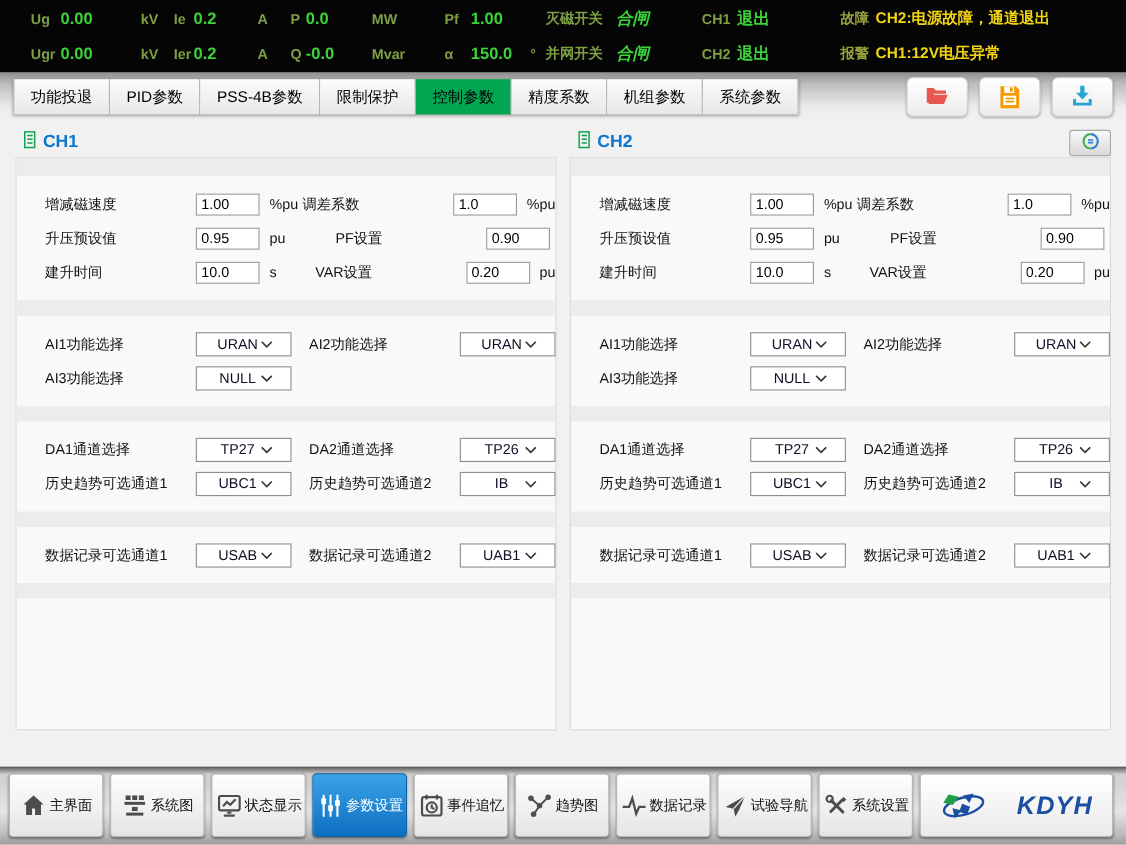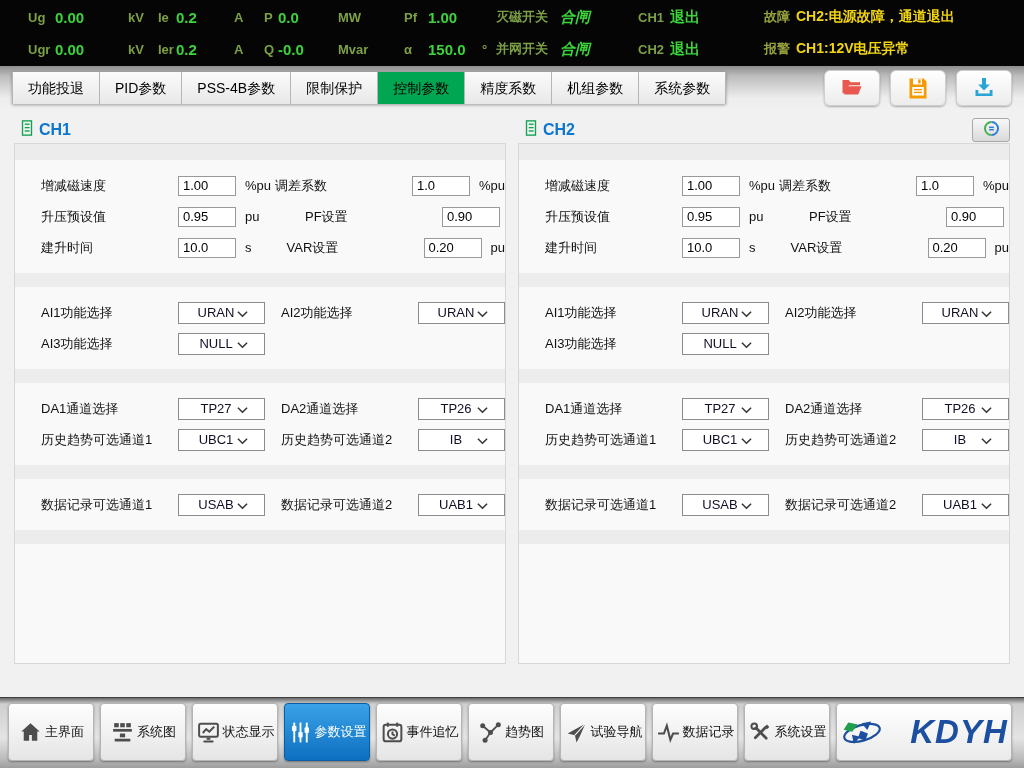--- a/index.html
+++ b/index.html
@@ -79,21 +79,21 @@
     display:flex; flex-direction:row; align-items:center; justify-content:center; gap:2px;
     font-size:13px; color:#111; }
   .nav-btn .nicon { color:#4d4d4d; height:26px; display:flex; align-items:center; }
   .nav-btn .nicon svg { width:25px; height:25px; }
   .nav-btn.active { background:linear-gradient(#3aa2e8,#0d6fc0); border-color:#0a5ea6; color:#fff; }
   .nav-btn.active .nicon { color:#fff; }
   .logo-btn { width:176px; height:58px; border:1px solid #b5b5b5; border-radius:4px;
     background:linear-gradient(#ffffff,#eaeaea); box-shadow:0 1px 2px rgba(0,0,0,.35);
     display:flex; align-items:center; justify-content:center; gap:4px; }
   .logo-btn svg { width:44px; height:38px; }
-  .logo-text { font-size:33px; font-weight:bold; font-style:italic; color:#1d4fa0; letter-spacing:1px;margin-left:22px; }
+  .logo-text { font-size:23px; font-weight:bold; font-style:italic; color:#1d4fa0; letter-spacing:1px;margin-left:22px; }
 </style>
 </head>
 <body>
 
 <div class="app">
   <div class="header" id="hdr">
       <div class="hrow">
         <span class="mcell m0">
           <span class="lbl">Ug</span>
           <span class="val">0.00</span>
@@ -603,33 +603,33 @@
                 <circle cx="12" cy="12" r="2.4"></circle>
                 <circle cx="6.8" cy="19.5" r="2.4"></circle>
               </g>
             </svg>
           </span>
           <span>趋势图</span>
         </button>
         <button class="nav-btn">
           <span class="nicon">
             <svg viewBox="0 0 24 24">
+              <polyline points="2,13 7.6,13 10.4,5.5 13.8,19 16.4,13 22,13" fill="none" stroke="currentColor" stroke-width="2"></polyline>
+            </svg>
+          </span>
+          <span>数据记录</span>
+        </button>
+        <button class="nav-btn">
+          <span class="nicon">
+            <svg viewBox="0 0 24 24">
               <path d="M20.5 3.5 3.5 13l7 1.6L12 21.5l3.2-5.8z" fill="currentColor"></path>
               <line x1="10.5" y1="14.6" x2="20.5" y2="3.5" stroke="#fff" stroke-width="1"></line>
             </svg>
           </span>
           <span>试验导航</span>
-        </button>
-        <button class="nav-btn">
-          <span class="nicon">
-            <svg viewBox="0 0 24 24">
-              <polyline points="2,13 7.6,13 10.4,5.5 13.8,19 16.4,13 22,13" fill="none" stroke="currentColor" stroke-width="2"></polyline>
-            </svg>
-          </span>
-          <span>数据记录</span>
         </button>
         <button class="nav-btn">
           <span class="nicon">
             <svg viewBox="0 0 24 24">
               <g stroke="currentColor" stroke-width="2.6" stroke-linecap="round">
                 <line x1="7.5" y1="7.5" x2="17.5" y2="17.5"></line>
                 <line x1="17" y1="7" x2="7" y2="17"></line>
               </g>
               <circle cx="6" cy="6" r="2.7" fill="none" stroke="currentColor" stroke-width="1.9"></circle>
               <rect x="16.6" y="5" width="3.2" height="3.2" fill="currentColor" transform="rotate(45 18.2 6.6)"></rect>

